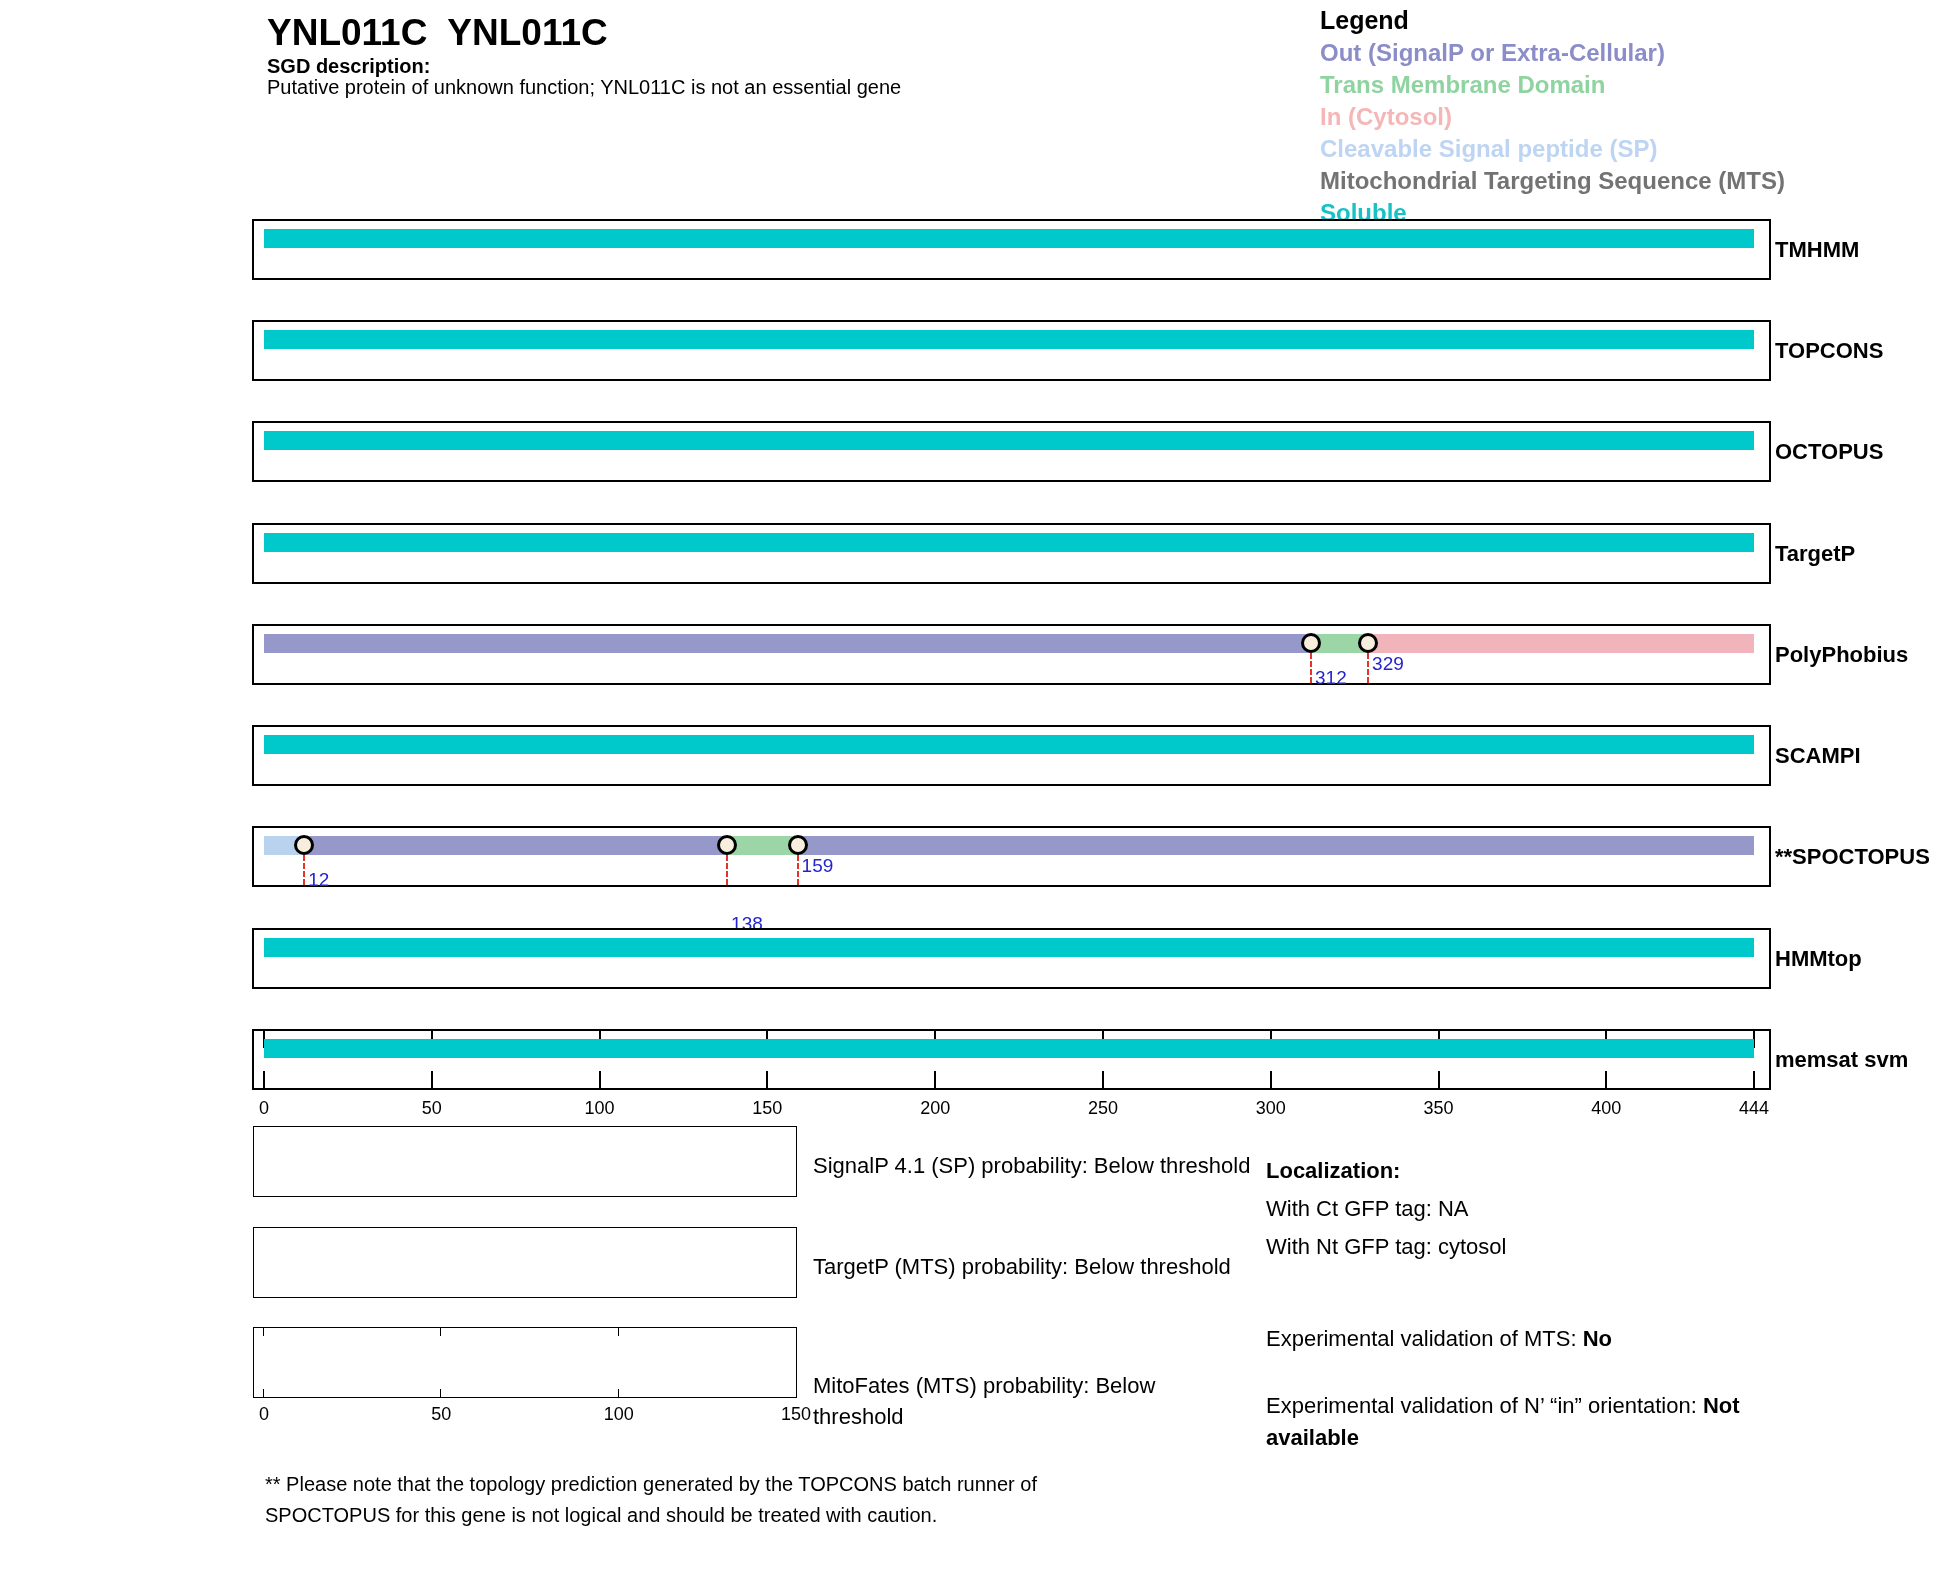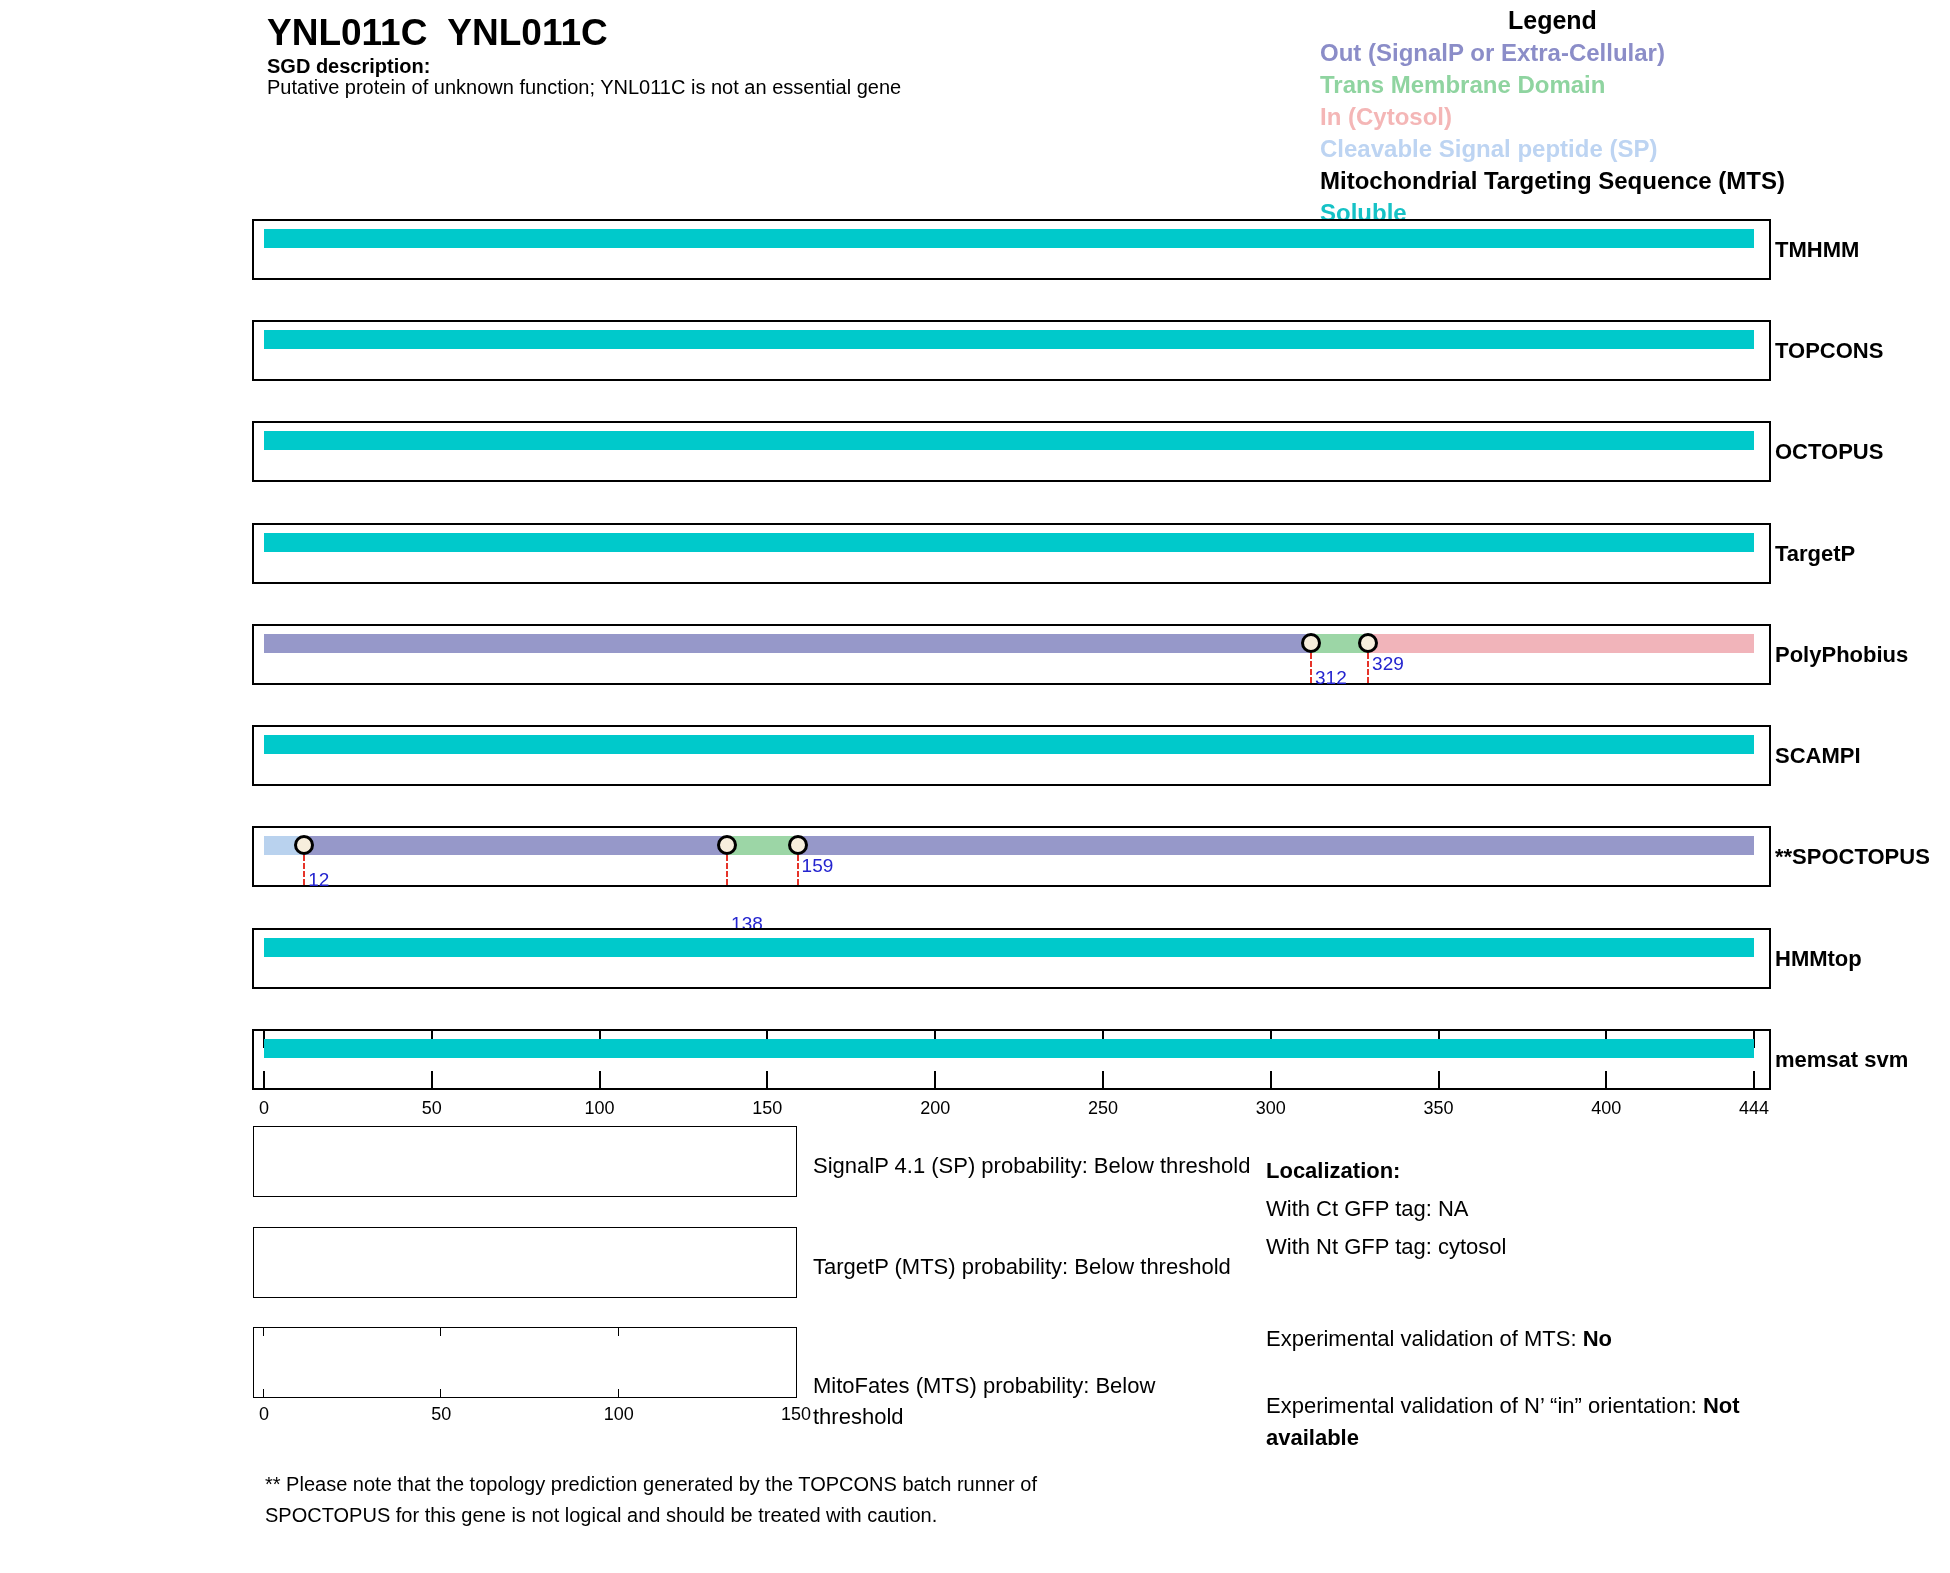--- a/index.html
+++ b/index.html
@@ -4,21 +4,21 @@
 <style>
   html,body{margin:0;padding:0;}
   body{
     position:relative;width:1950px;height:1573px;background:#ffffff;
     font-family:"Liberation Sans",sans-serif;color:#000;overflow:hidden;
   }
   .abs{position:absolute;}
   .page-title{font-size:37px;font-weight:bold;white-space:pre;}
   .sgd-heading{font-size:20px;font-weight:bold;}
   .sgd-desc{font-size:20px;}
-  .legend-title{font-size:25px;font-weight:bold;text-align:center;}
+  .legend-title{font-size:25px;font-weight:bold;}
   .legend-item{font-size:24px;font-weight:bold;height:32px;line-height:32px;white-space:nowrap;}
   .track-box{position:absolute;left:252px;width:1507px;height:57px;border:2px solid #000;background:#fff;padding-left:8px;}
   .track-label{position:absolute;left:1775px;font-size:22px;font-weight:bold;white-space:nowrap;}
   .bar-seg{position:absolute;top:8px;height:19px;}
   .mtick{position:absolute;width:2px;background:#000;}
   .marker-circle{position:absolute;width:14px;height:14px;border:3px solid #000;border-radius:50%;background:#f7eedd;}
   .marker-dash{position:absolute;width:0;border-left:2px dashed #e63329;}
   .marker-poslabel{position:absolute;font-size:19px;color:#2424cf;white-space:nowrap;}
   .axis-label{position:absolute;font-size:18px;transform:translateX(-50%);white-space:nowrap;}
   .prob-box{position:absolute;left:253px;width:542px;height:69px;border:1px solid #000;background:#fff;}
@@ -35,21 +35,21 @@
 <div class="abs sgd-heading" style="left:267px;top:55px;">SGD description:</div>
 <div class="abs sgd-desc" style="left:267px;top:76px;">Putative protein of unknown function; YNL011C is not an essential gene</div>
 
 <div class="abs" style="left:1320px;top:6px;">
   <div class="legend-title">Legend</div>
   <div id="legend-items" style="margin-top:2px;">
       <div class="legend-item" style="color: rgb(139, 141, 200);">Out (SignalP or Extra-Cellular)</div>
       <div class="legend-item" style="color: rgb(143, 212, 160);">Trans Membrane Domain</div>
       <div class="legend-item" style="color: rgb(244, 182, 182);">In (Cytosol)</div>
       <div class="legend-item" style="color: rgb(189, 212, 242);">Cleavable Signal peptide (SP)</div>
-      <div class="legend-item" style="color: #000000; text-align: right;">Mitochondrial Targeting Sequence (MTS)</div>
+      <div class="legend-item" style="color: #737373; text-align: right;">Mitochondrial Targeting Sequence (MTS)</div>
       <div class="legend-item" style="color: rgb(22, 194, 198);">Soluble</div>
     </div>
 </div>
 
 <div id="tracks">
     <div class="track-box" style="top: 219px;">
       <div class="bar-seg" style="left: 10px; width: 1490px; background: rgb(0, 201, 203);"></div>
     </div>
     <div class="track-label" style="top: 237px;">TMHMM</div>
     <div class="track-box" style="top: 320px;">

